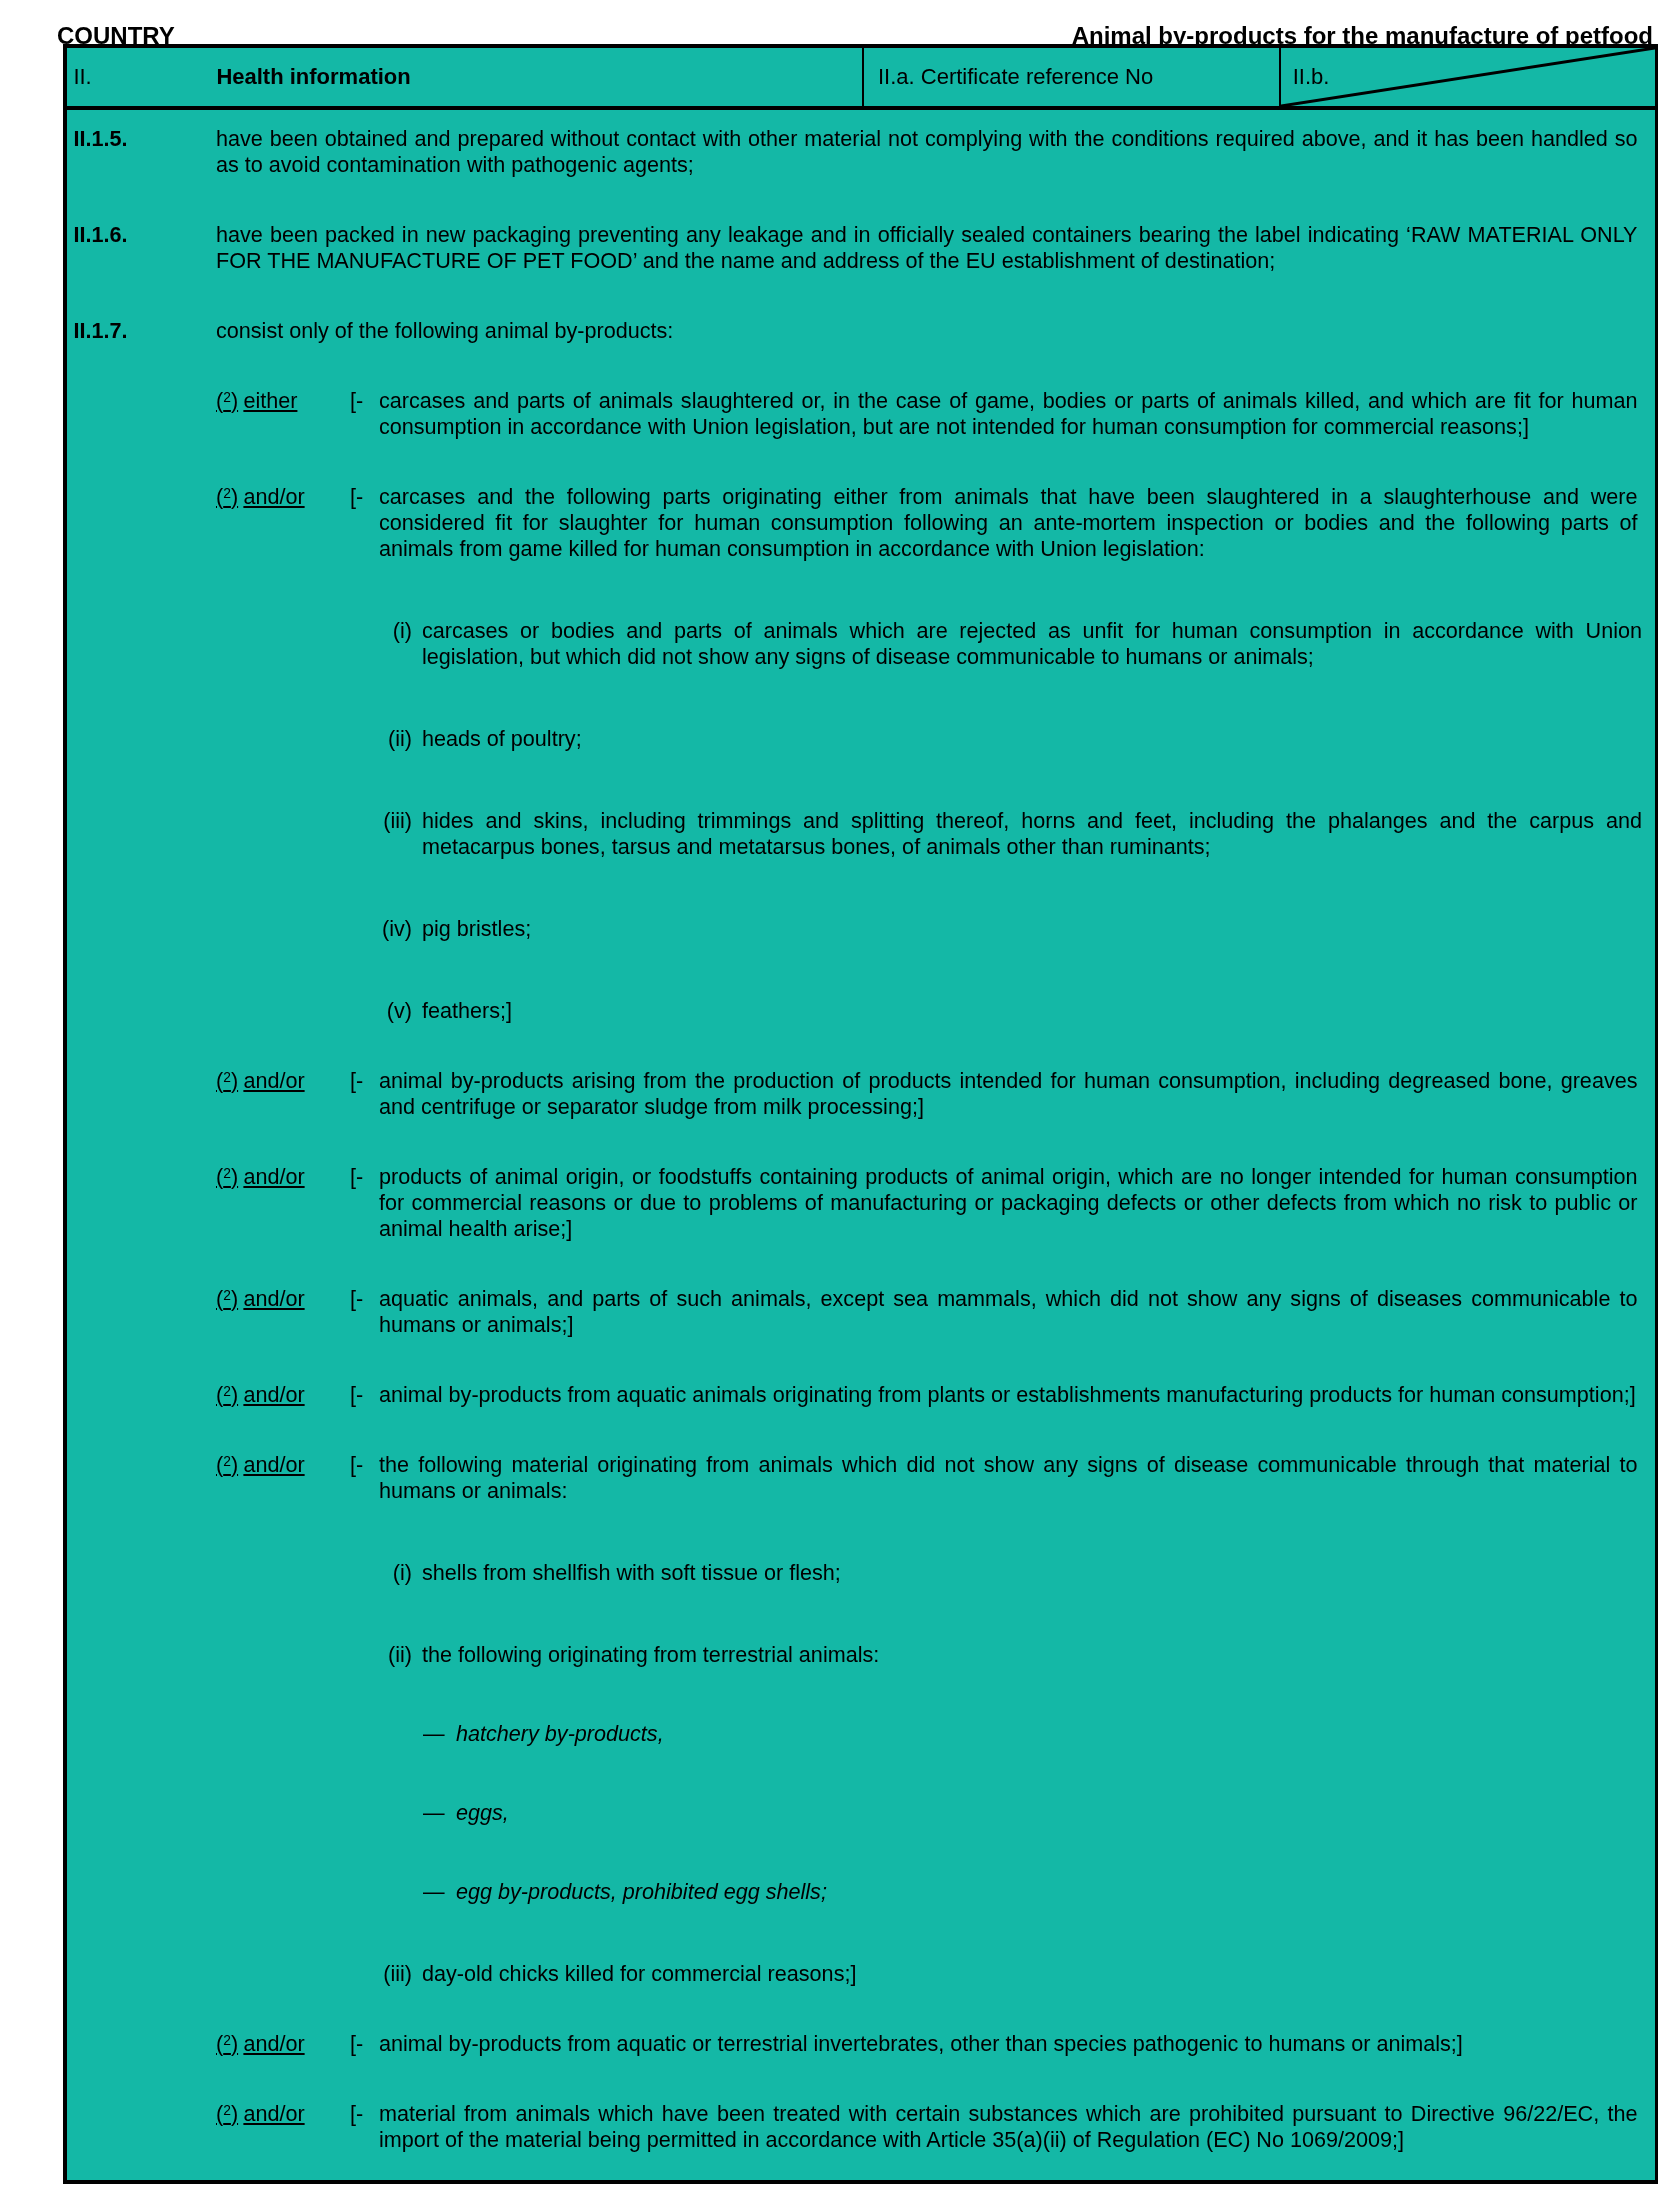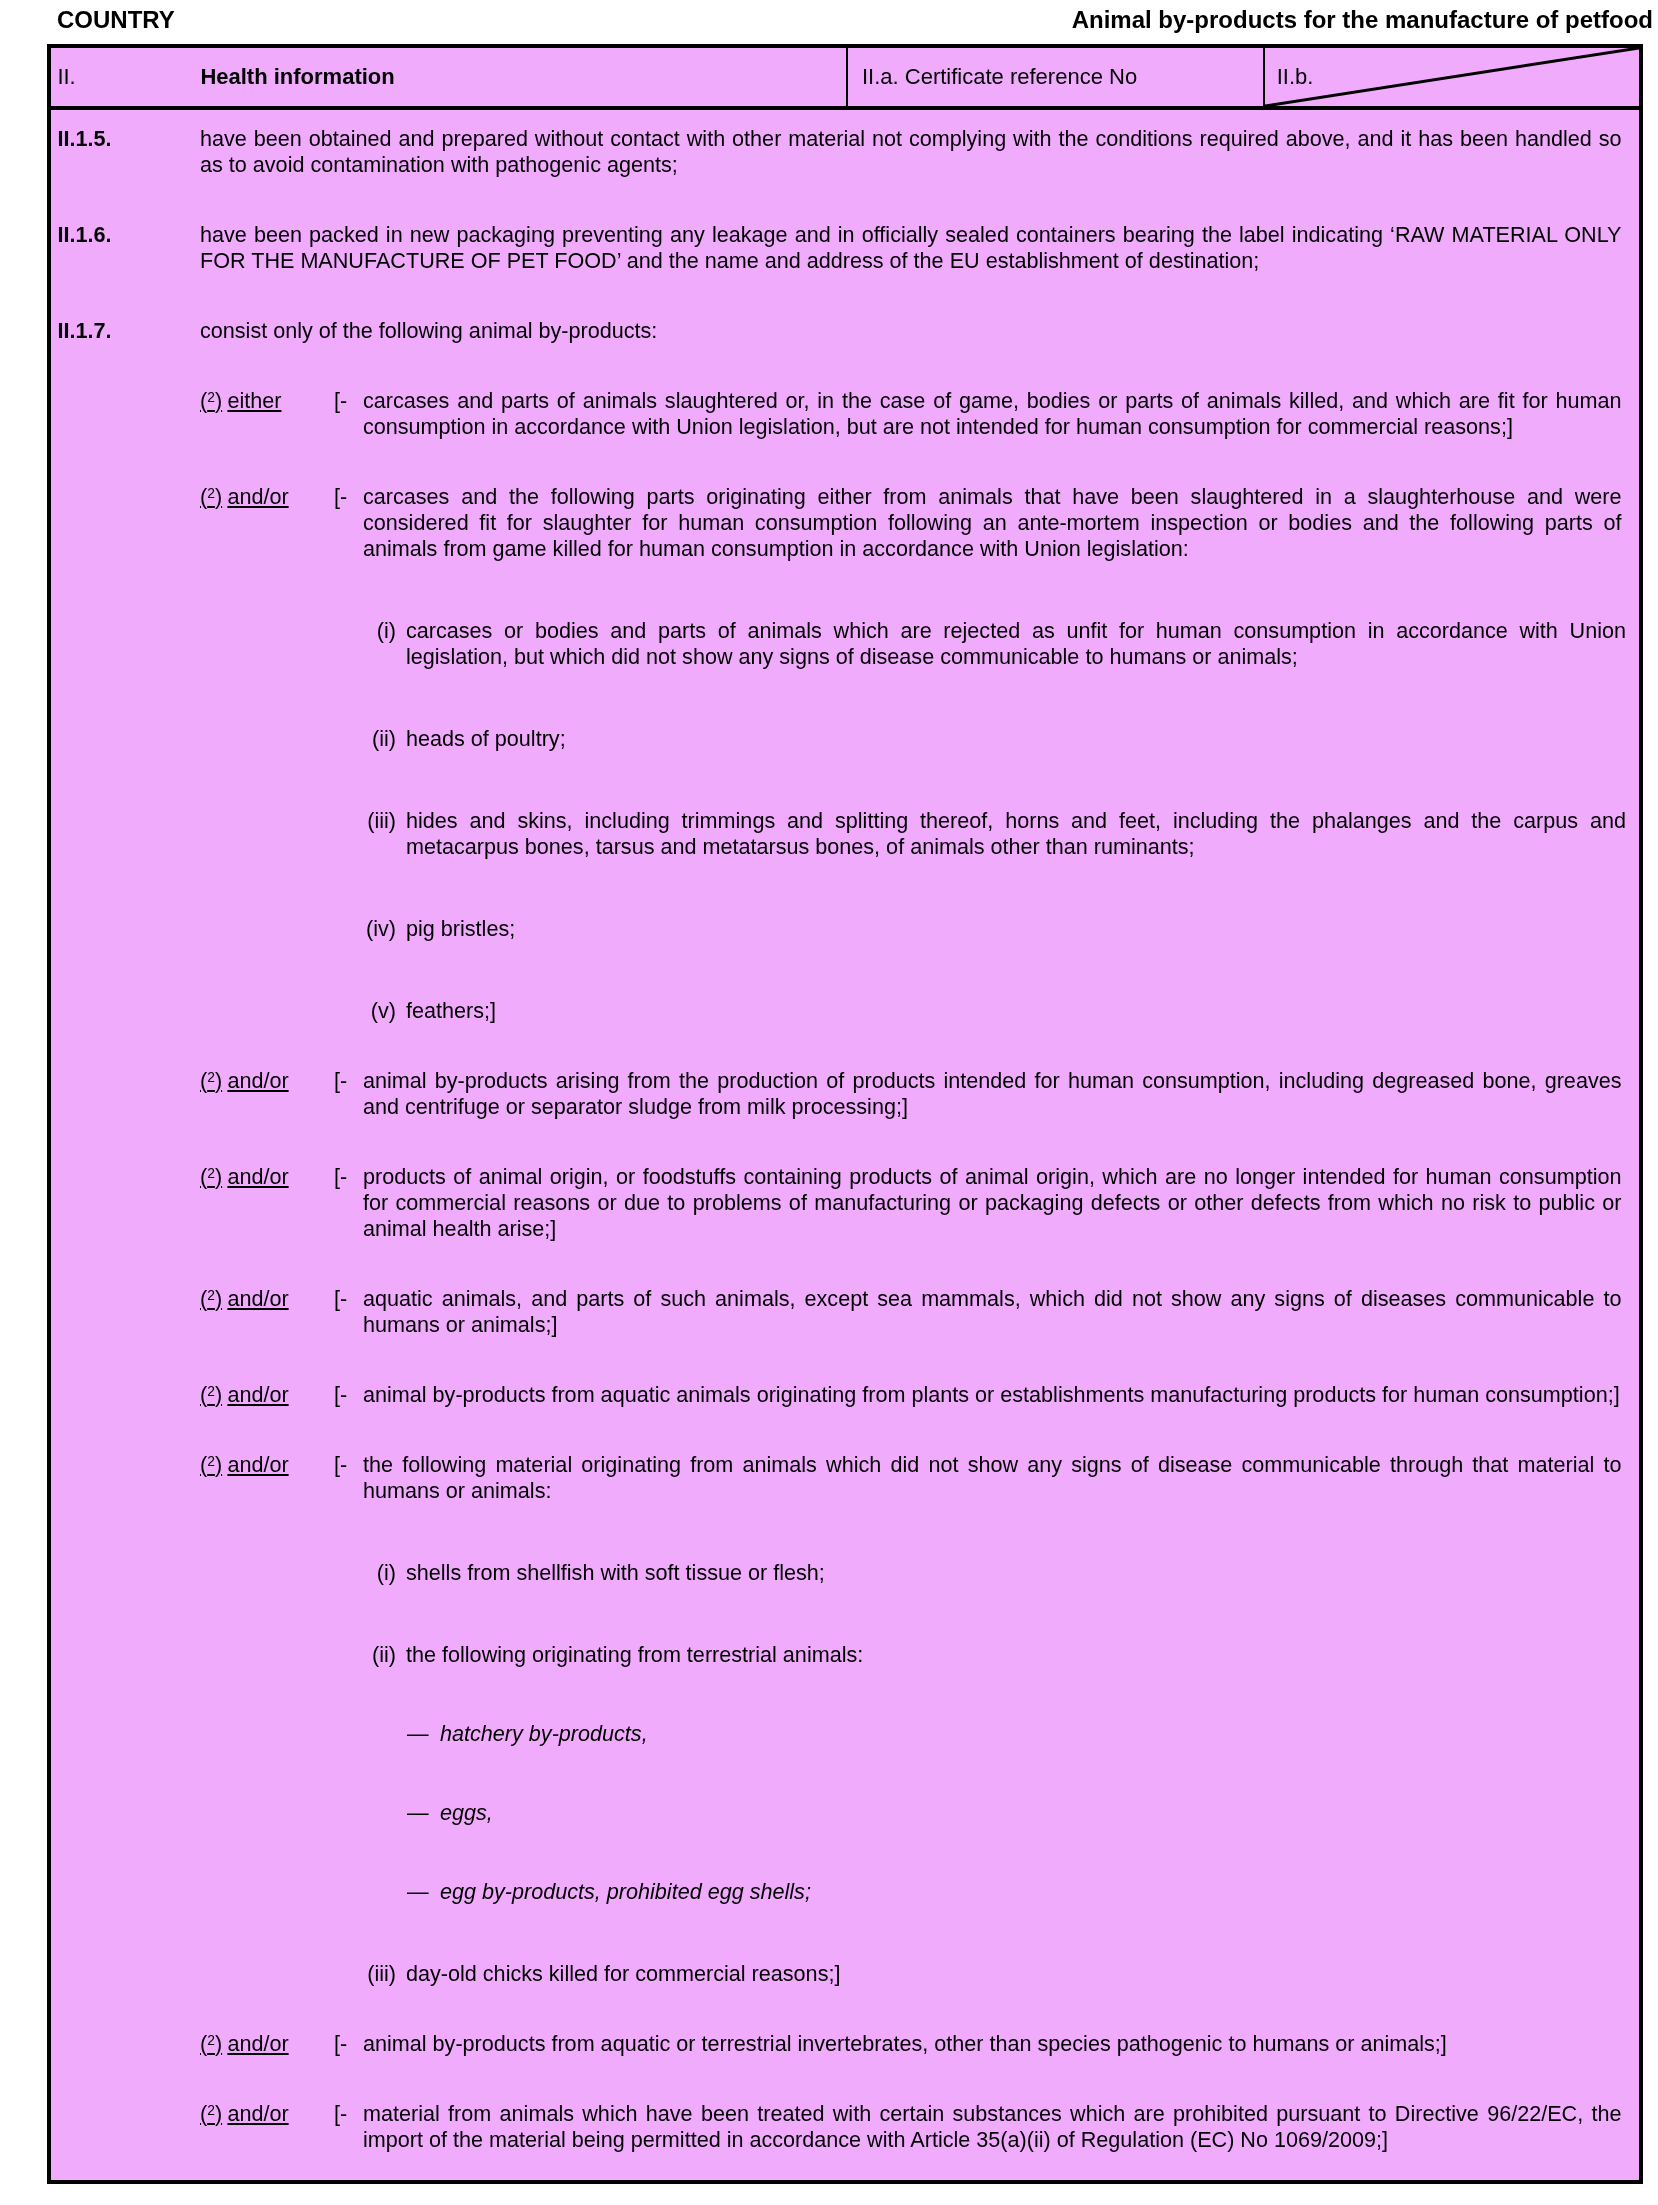--- a/index.html
+++ b/index.html
@@ -11,39 +11,39 @@
     color: #000000;
     font-family: "Liberation Sans", sans-serif;
     font-size: 21.6px;
     line-height: 26px;
     overflow: hidden;
   }
   
   .top-bar {
     position: absolute;
     left: 57px;
-    top: 6px;
+    top: 22px;
     width: 1596px;
     display: flex;
     justify-content: space-between;
     font-weight: bold;
     font-size: 24px;
     line-height: 27px;
   }
   
   .cert-table {
     position: absolute;
-    left: 47px;
+    left: 63px;
     top: 44px;
     width: 1596px;
     height: 2140px;
     border: 4.1px solid #000;
     box-sizing: border-box;
     overflow: hidden;
-    background: #f0abfc;
+    background: #14b8a6;
   }
   .thead {
     display: flex;
     height: 58px;
     border-bottom: 4.1px solid #000;
     align-items: center;
     font-size: 22px;
   }
   .th { box-sizing: border-box; height: 100%; display: flex; align-items: center; }
   .th1 { width: 795px; padding-left: 6.4px; }

